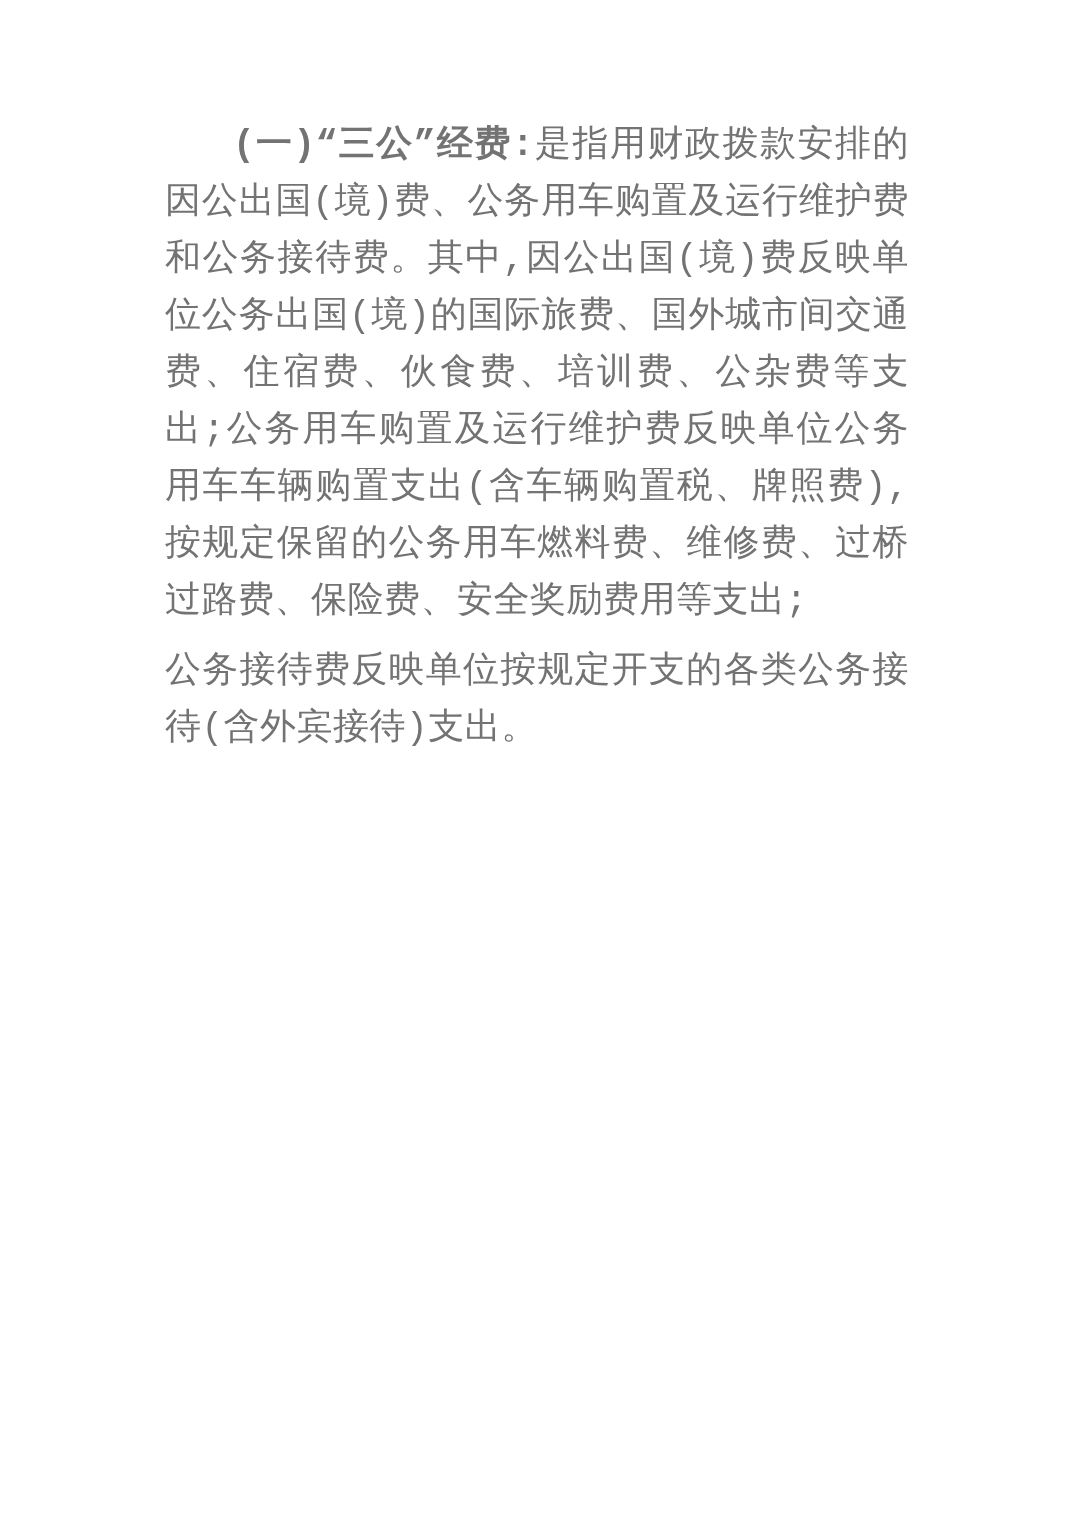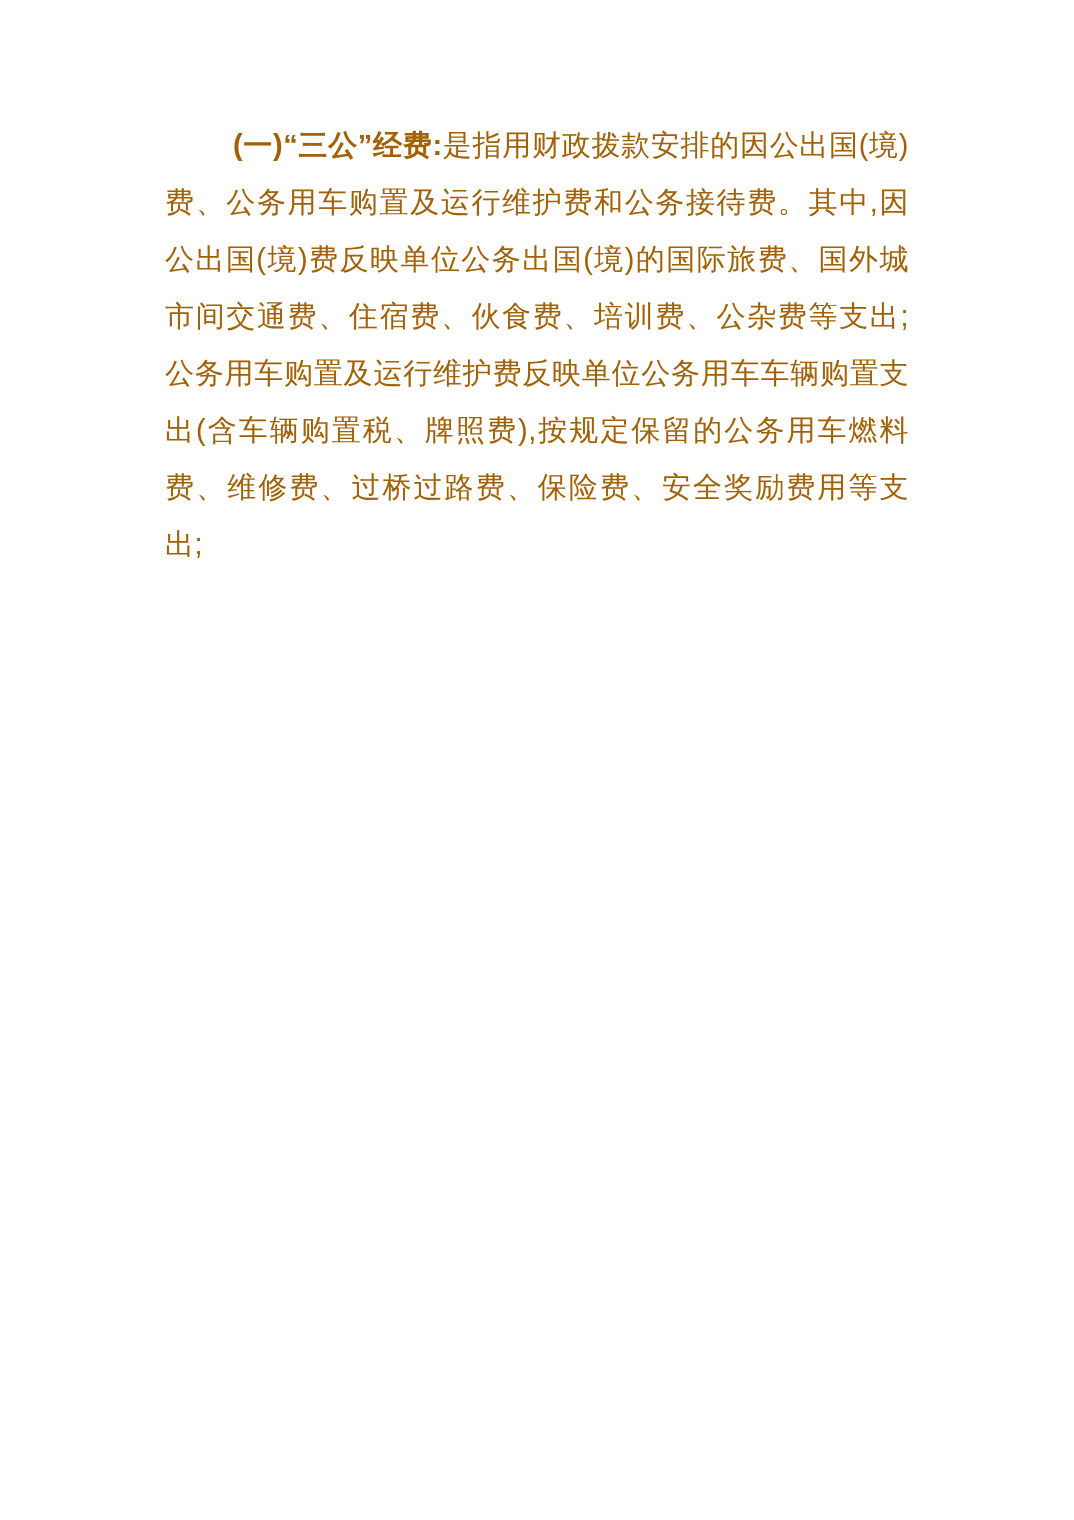--- a/index.html
+++ b/index.html
@@ -15,40 +15,41 @@
     overflow: hidden;
     margin: 0 auto;
   }
   .content {
     position: absolute;
     left: 165px;
     top: 117px;
     width: 744px;
   }
   .para {
-    font-family: Liberation Sans, sans-serif;
-    font-size: 29px;
+    font-family: Liberation Mono, monospace;
+    font-size: 36px;
     line-height: 57px;
-    color: #a16207;
+    color: #737373;
     text-align: justify;
     text-justify: inter-character;
     letter-spacing: 0.5px;
     margin: 0 0 13px 0;
   }
   .para.indent {
     text-indent: 68px;
   }
   .para .heading {
     font-weight: bold;
   }
 </style>
 </head>
 <body>
 
 <div class="page">
   <div class="content">
 
     <p class="para indent"><span class="heading">(一)“三公”经费:</span><span>是指用财政拨款安排的因公出国(境)费、公务用车购置及运行维护费和公务接待费。其中,因公出国(境)费反映单位公务出国(境)的国际旅费、国外城市间交通费、住宿费、伙食费、培训费、公杂费等支出;公务用车购置及运行维护费反映单位公务用车车辆购置支出(含车辆购置税、牌照费),按规定保留的公务用车燃料费、维修费、过桥过路费、保险费、安全奖励费用等支出;</span></p>
 
+    <p class="para"><span>公务接待费反映单位按规定开支的各类公务接待(含外宾接待)支出。</span></p>
 
 
   </div>
 </div>
 
 </body></html>

